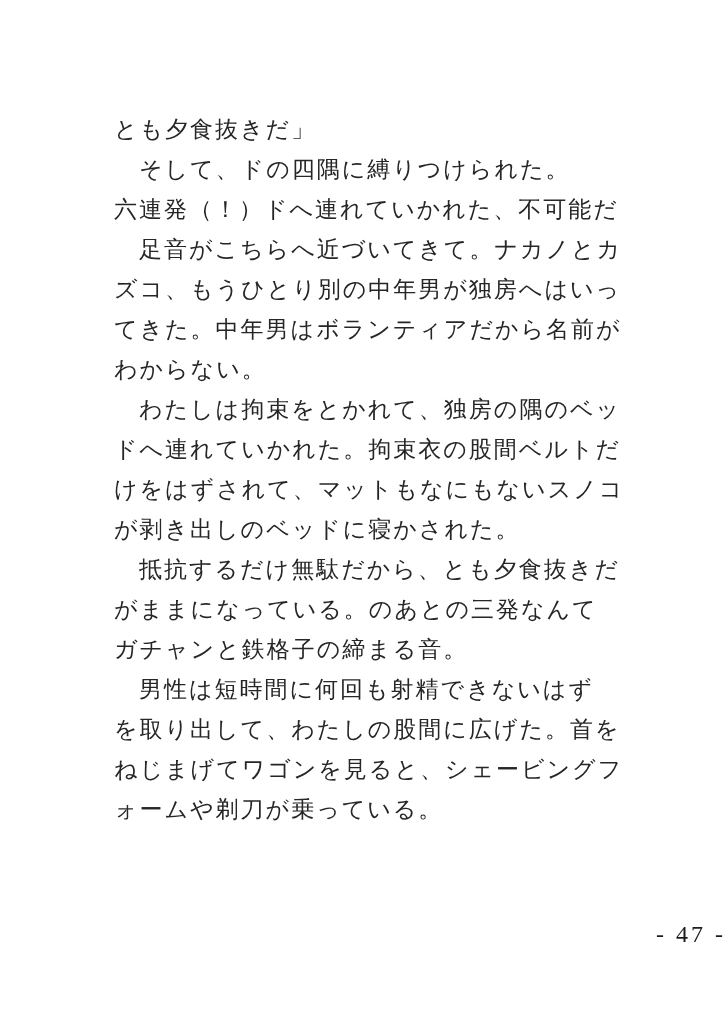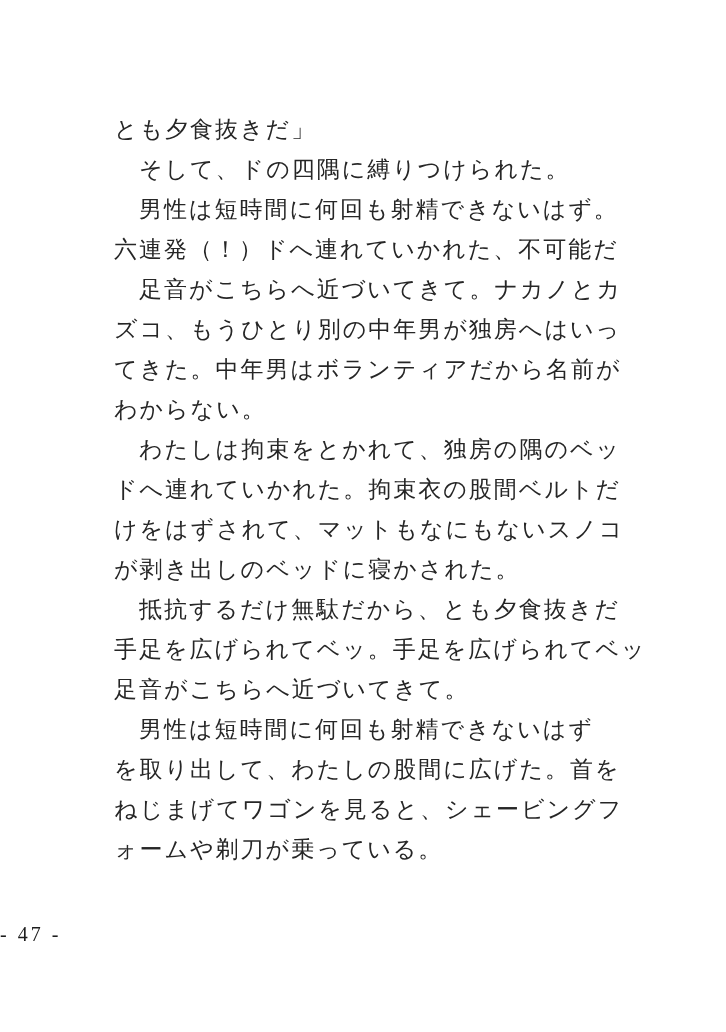--- a/index.html
+++ b/index.html
@@ -31,46 +31,45 @@
       text-align: justify;
     }
     .text-line.indent {
       padding-left: 25px;
     }
     .page-number {
       position: absolute;
       left: 0;
       top: 916px;
       width: 726px;
-      text-align: left;
-      font-size: 20px;
+      text-align: right;
+      font-size: 24px;
       line-height: 36px;
       letter-spacing: 3px;
       color: #1c1c1c;
     }
   </style>
 </head>
 <body>
 
 <div class="page">
   <div class="text-block">
     <div class="text-line">とも夕食抜きだ」</div>
     <div class="text-line indent">そして、ドの四隅に縛りつけられた。</div>
-    <div class="text-line indent">男性は短時間に何回も射精できないはず。</div>
     <div class="text-line">六連発（！）ドへ連れていかれた、不可能だ</div>
     <div class="text-line indent">足音がこちらへ近づいてきて。ナカノとカ</div>
     <div class="text-line">ズコ、もうひとり別の中年男が独房へはいっ</div>
     <div class="text-line">てきた。中年男はボランティアだから名前が</div>
     <div class="text-line">わからない。</div>
     <div class="text-line indent">わたしは拘束をとかれて、独房の隅のベッ</div>
     <div class="text-line">ドへ連れていかれた。拘束衣の股間ベルトだ</div>
     <div class="text-line">けをはずされて、マットもなにもないスノコ</div>
     <div class="text-line">が剥き出しのベッドに寝かされた。</div>
     <div class="text-line indent">抵抗するだけ無駄だから、とも夕食抜きだ</div>
-    <div class="text-line">手足を広げられてベッ。手足を広げられてベッ</div>
-    <div class="text-line">足音がこちらへ近づいてきて。</div>
+    <div class="text-line">がままになっている。のあとの三発なんて</div>
+    <div class="text-line">ガチャンと鉄格子の締まる音。</div>
     <div class="text-line indent">男性は短時間に何回も射精できないはず</div>
     <div class="text-line">を取り出して、わたしの股間に広げた。首を</div>
     <div class="text-line">ねじまげてワゴンを見ると、シェービングフ</div>
     <div class="text-line">ォームや剃刀が乗っている。</div>
   </div>
   <div class="page-number">- 47 -</div>
 </div>
 
 </body></html>

